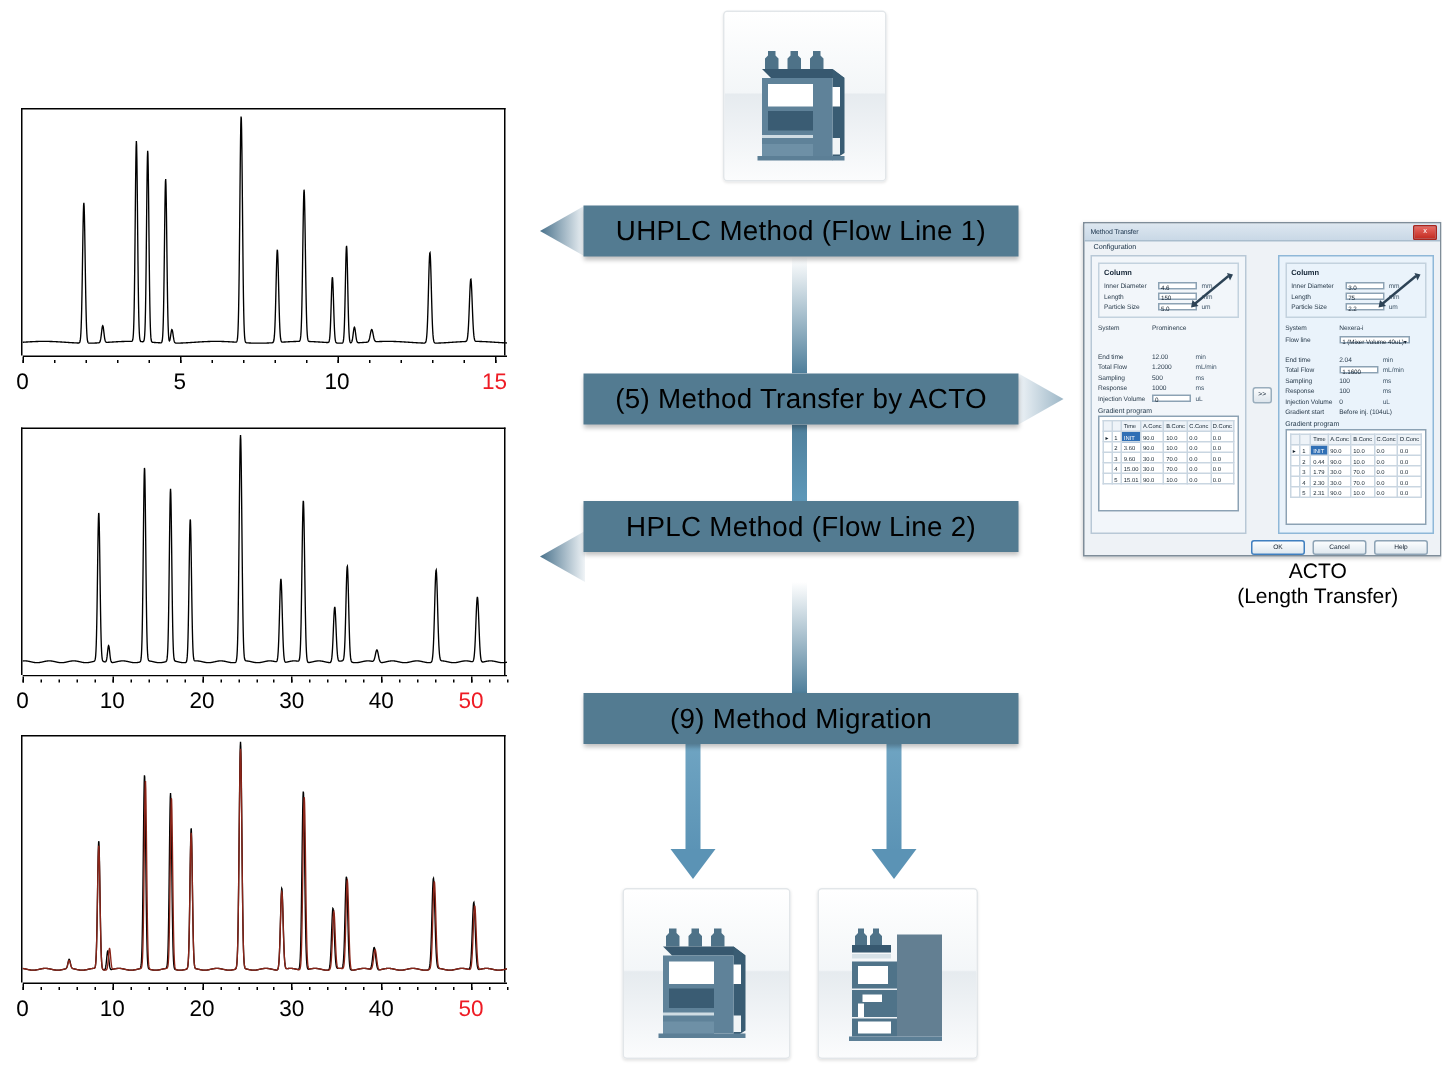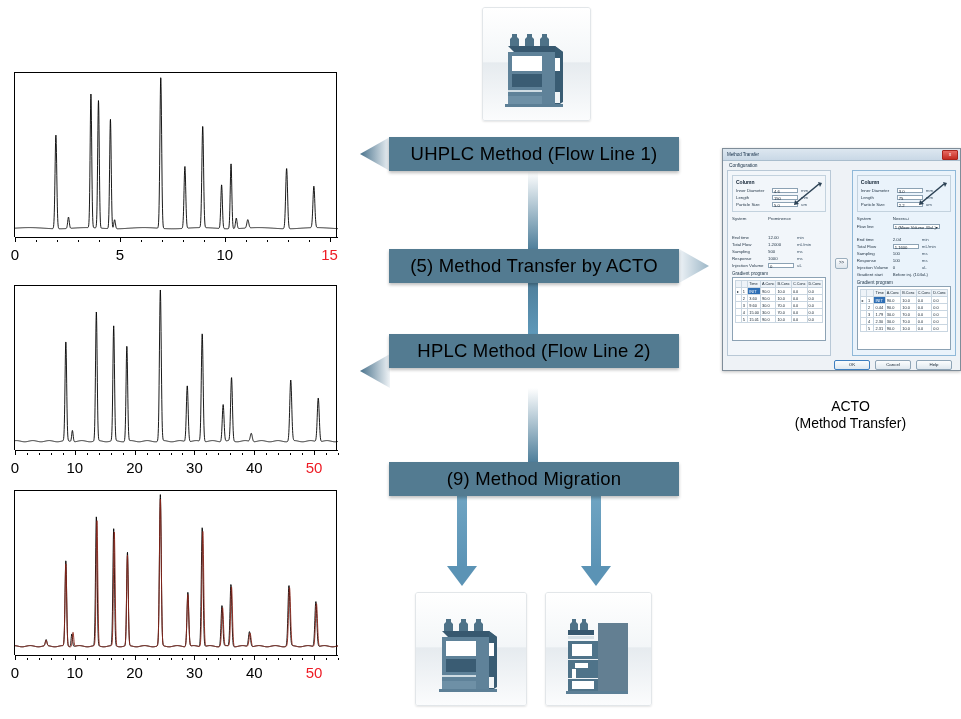--- a/index.html
+++ b/index.html
@@ -824,16 +824,16 @@
     </div>
   </div>
 
   <div class="btnrow">
     <div class="dlg-btn focus">OK</div>
     <div class="dlg-btn">Cancel</div>
     <div class="dlg-btn">Help</div>
   </div>
 </div>
 
-<div class="acto-caption" style="left:768px; top:372px; width:165px;margin-top:26px;">
+<div class="acto-caption" style="left:796px; top:372px; width:165px;">
   <div>ACTO</div>
-  <div>(Method Transfer)</div>
+  <div>(Length Transfer)</div>
 </div>
 
 </body></html>

